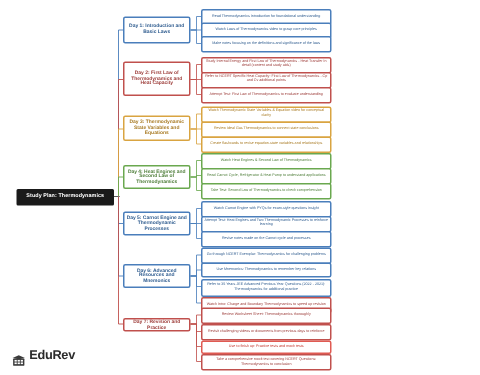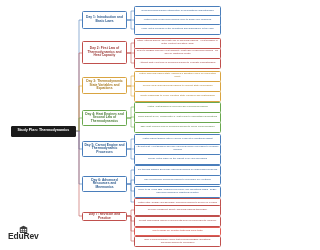--- a/index.html
+++ b/index.html
@@ -42,21 +42,21 @@
   .leaf{
     font-size:2.45px;
     border-width:0.6px;
     border-style:solid;
     line-height:1.12;
   }
 
   .logo{
     position:absolute;
     left:8px;bottom:9px;
-    display:flex;align-items:center;gap:2.5px;flex-direction:column;
+    display:flex;align-items:center;gap:2.5px;
   }
   .logo-mark{
     width:9px;height:9px;
     position:relative;
     flex:none;
   }
   .logo-text{
     font-size:8.5px;
     font-weight:bold;
     color:#2b2b2b;

